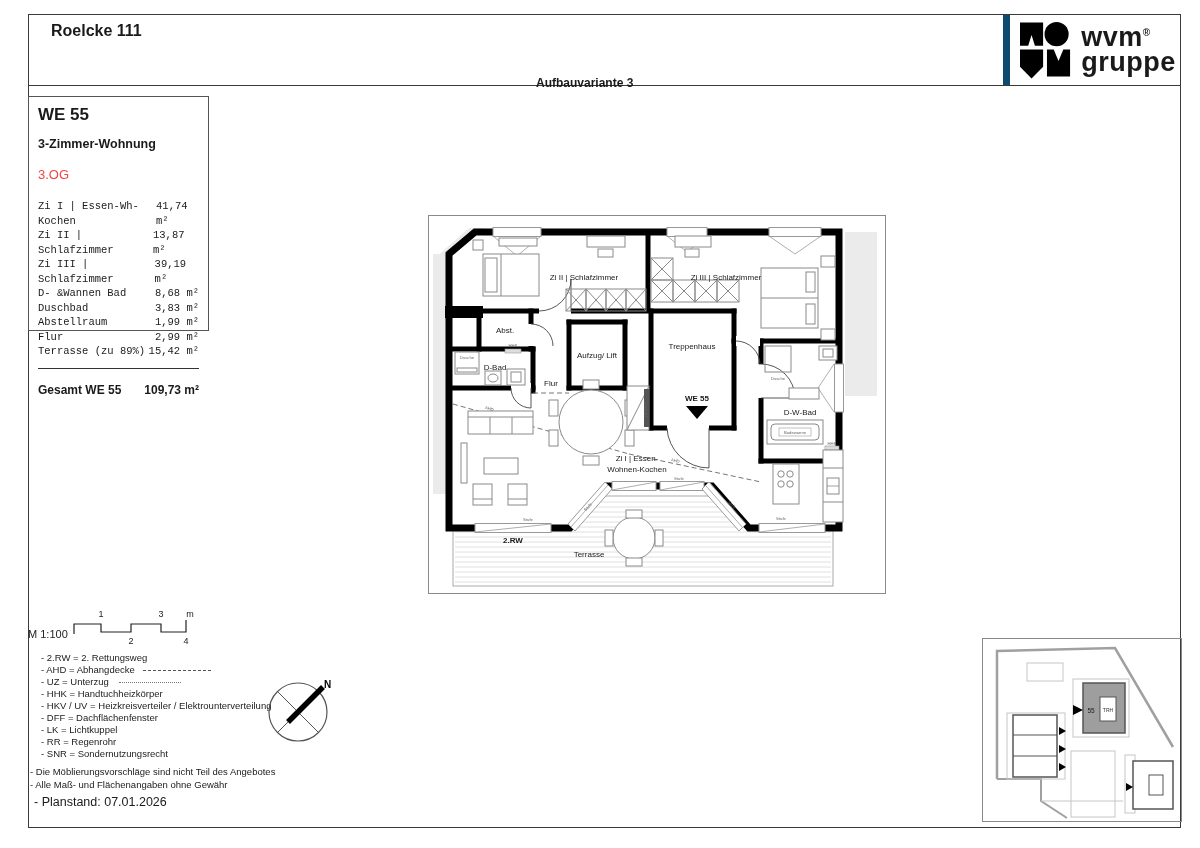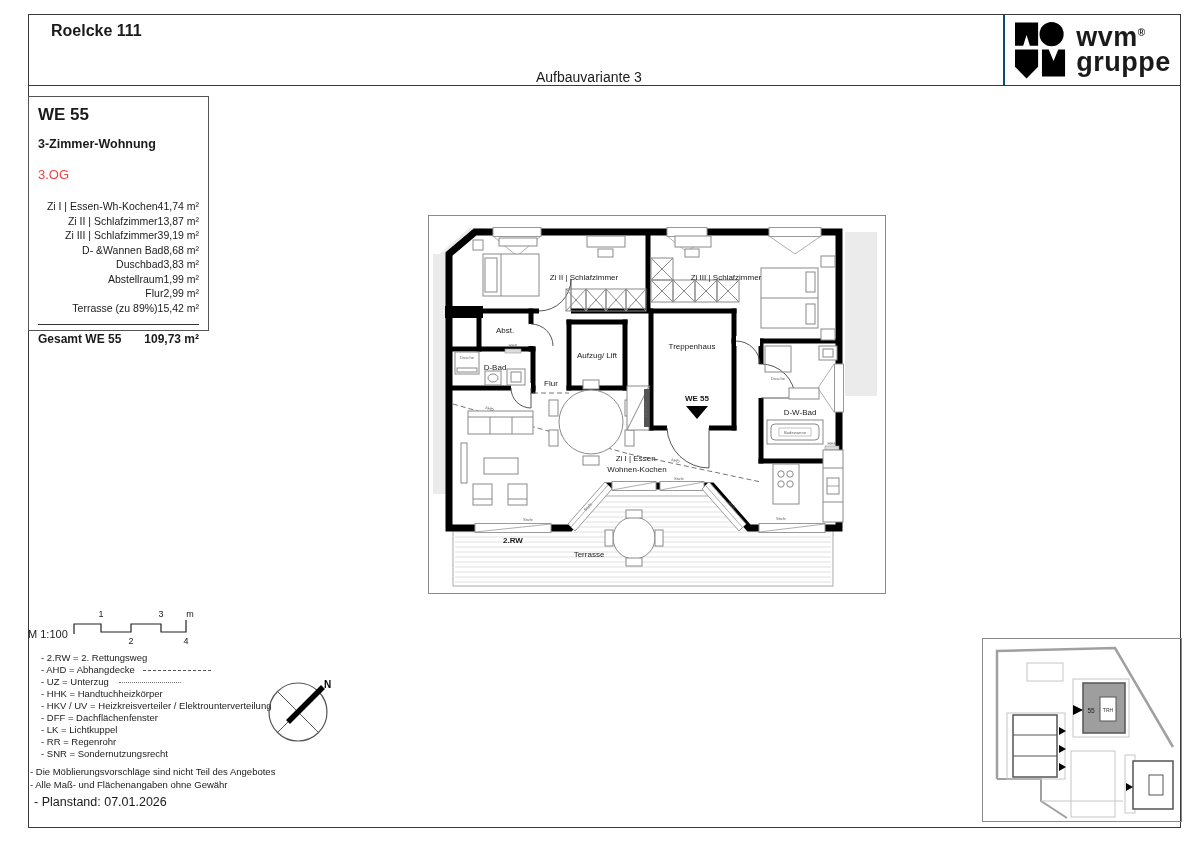--- a/index.html
+++ b/index.html
@@ -2,35 +2,35 @@
 <html><head>
 <meta charset="utf-8">
 <style>
   html,body{margin:0;padding:0;background:#fff;}
   body{width:1200px;height:848px;position:relative;overflow:hidden;
        font-family:"Liberation Sans",sans-serif;color:#1a1a1a;}
   .abs{position:absolute;}
   
   .frame{left:28px;top:14px;width:1151px;height:812px;border:1px solid #3a3a3a;}
   .header-rule{left:28px;top:85px;width:1152px;height:0;border-top:1px solid #3a3a3a;}
-  .logo-cell{left:1003px;top:15px;width:176px;height:70px;border-left:2px solid #0c4a6e;
+  .logo-cell{left:1003px;top:15px;width:176px;height:70px;border-left:7px solid #0c4a6e;
              display:flex;align-items:center;justify-content:center;gap:9px;}
   .logo-text{font-weight:bold;font-size:27px;line-height:.92;letter-spacing:.5px;}
   .logo-text sup{font-size:10px;}
   .hdr{left:38px;top:20px;font-weight:bold;font-size:16px;line-height:1.32;margin-left:13px;}
-  .variant{left:536px;top:69px;font-weight:normal;font-size:14px;}
+  .variant{left:536px;top:76px;font-weight:bold;font-size:12px;}
   
   .infobox{left:28px;top:96px;width:181px;height:235px;border:1px solid #555;
            box-sizing:border-box;padding:8px 9px 0 9px;}
   .we{font-weight:bold;font-size:17px;}
   .wtype{font-weight:bold;font-size:12.5px;margin-top:12px;}
   .floor{font-size:13px;margin-top:16px;color:#ef4444;}
   .rooms{margin-top:17px;font-size:10.5px;line-height:14.5px;}
-  .rrow{display:flex;justify-content:flex-end;}
-  .total{border-top:1px solid #333;margin-top:9px;padding-top:7px;
+  .rrow{display:flex;justify-content:space-between;font-family:Liberation Mono, monospace;}
+  .total{border-top:1px solid #333;margin-top:9px;padding-top:14px;
          display:flex;justify-content:space-between;font-weight:bold;font-size:12px;}
   
   .planbox{left:428px;top:215px;width:456px;height:377px;border:1px solid #8a8a8a;}
   .siteplan{left:982px;top:638px;width:198px;height:182px;border:1px solid #8a8a8a;}
   
   .legend{left:30px;top:652px;font-size:9.5px;line-height:12px;color:#222;}
   .lrow{display:flex;align-items:center;white-space:nowrap;margin-left:11px;}
   .samp-dash{width:68px;border-top:1.6px dashed #555;margin-left:8px;}
   .samp-dot{width:62px;border-top:1.6px dotted #777;margin-left:10px;}
   .notes{left:30px;top:766px;font-size:9.5px;line-height:12.5px;}

